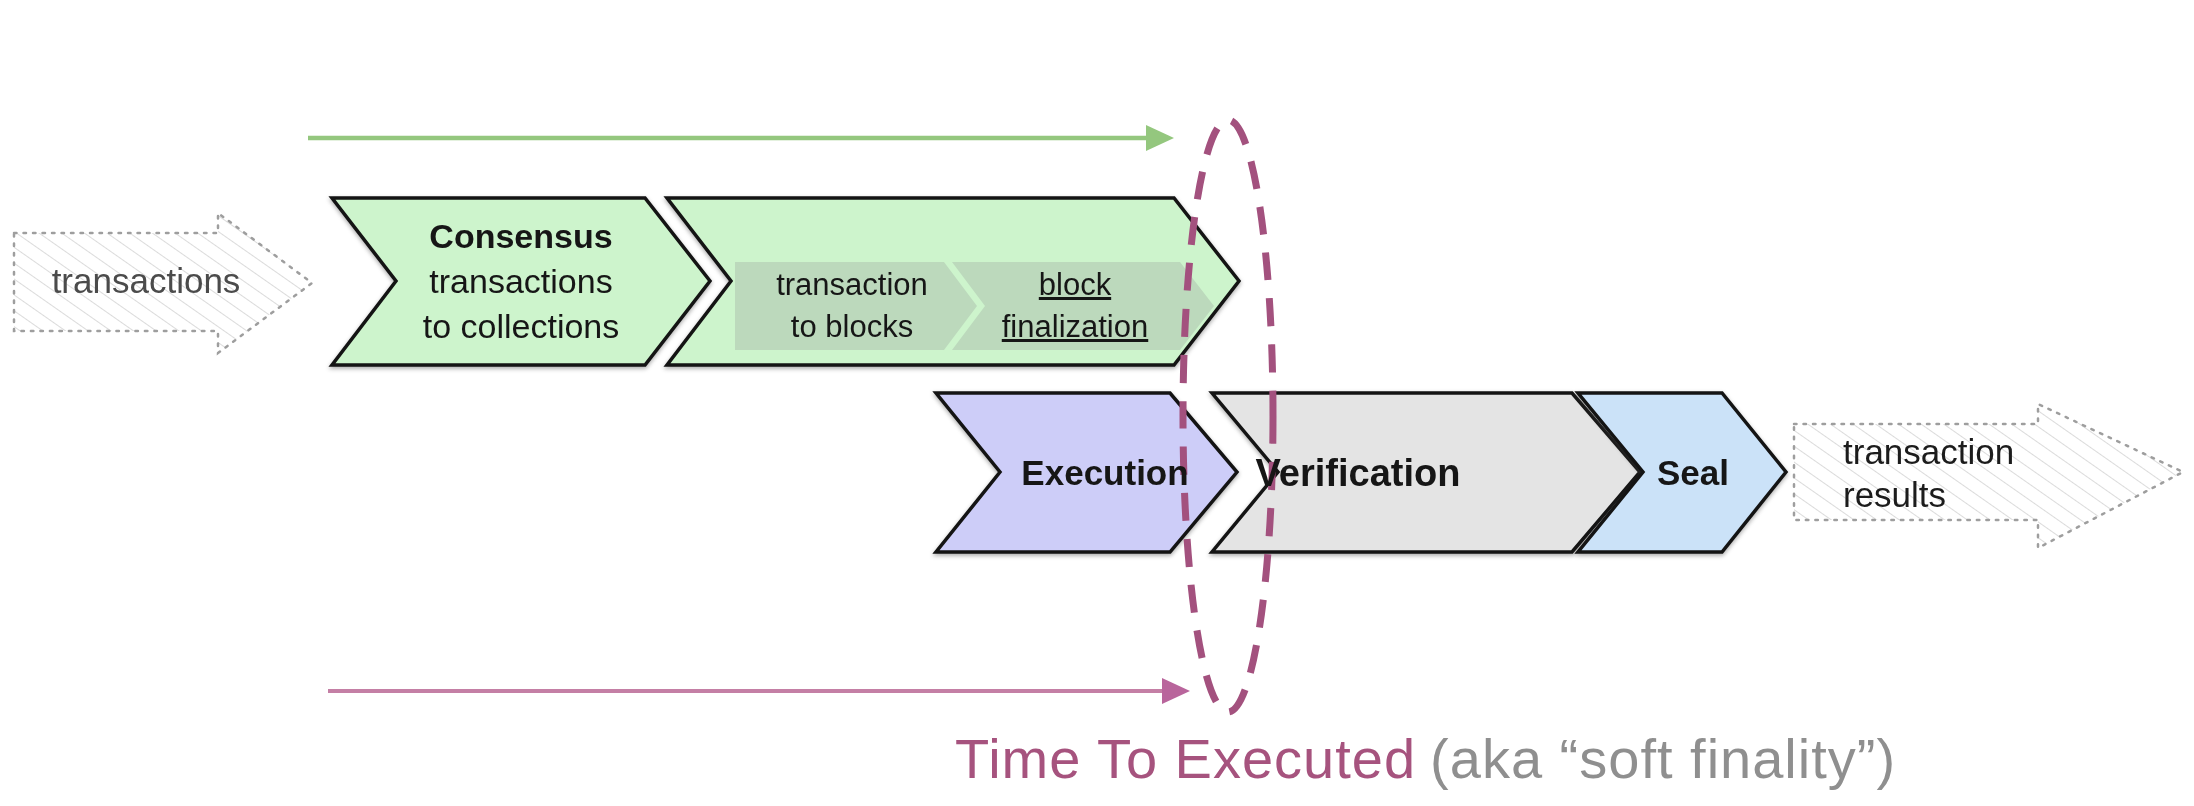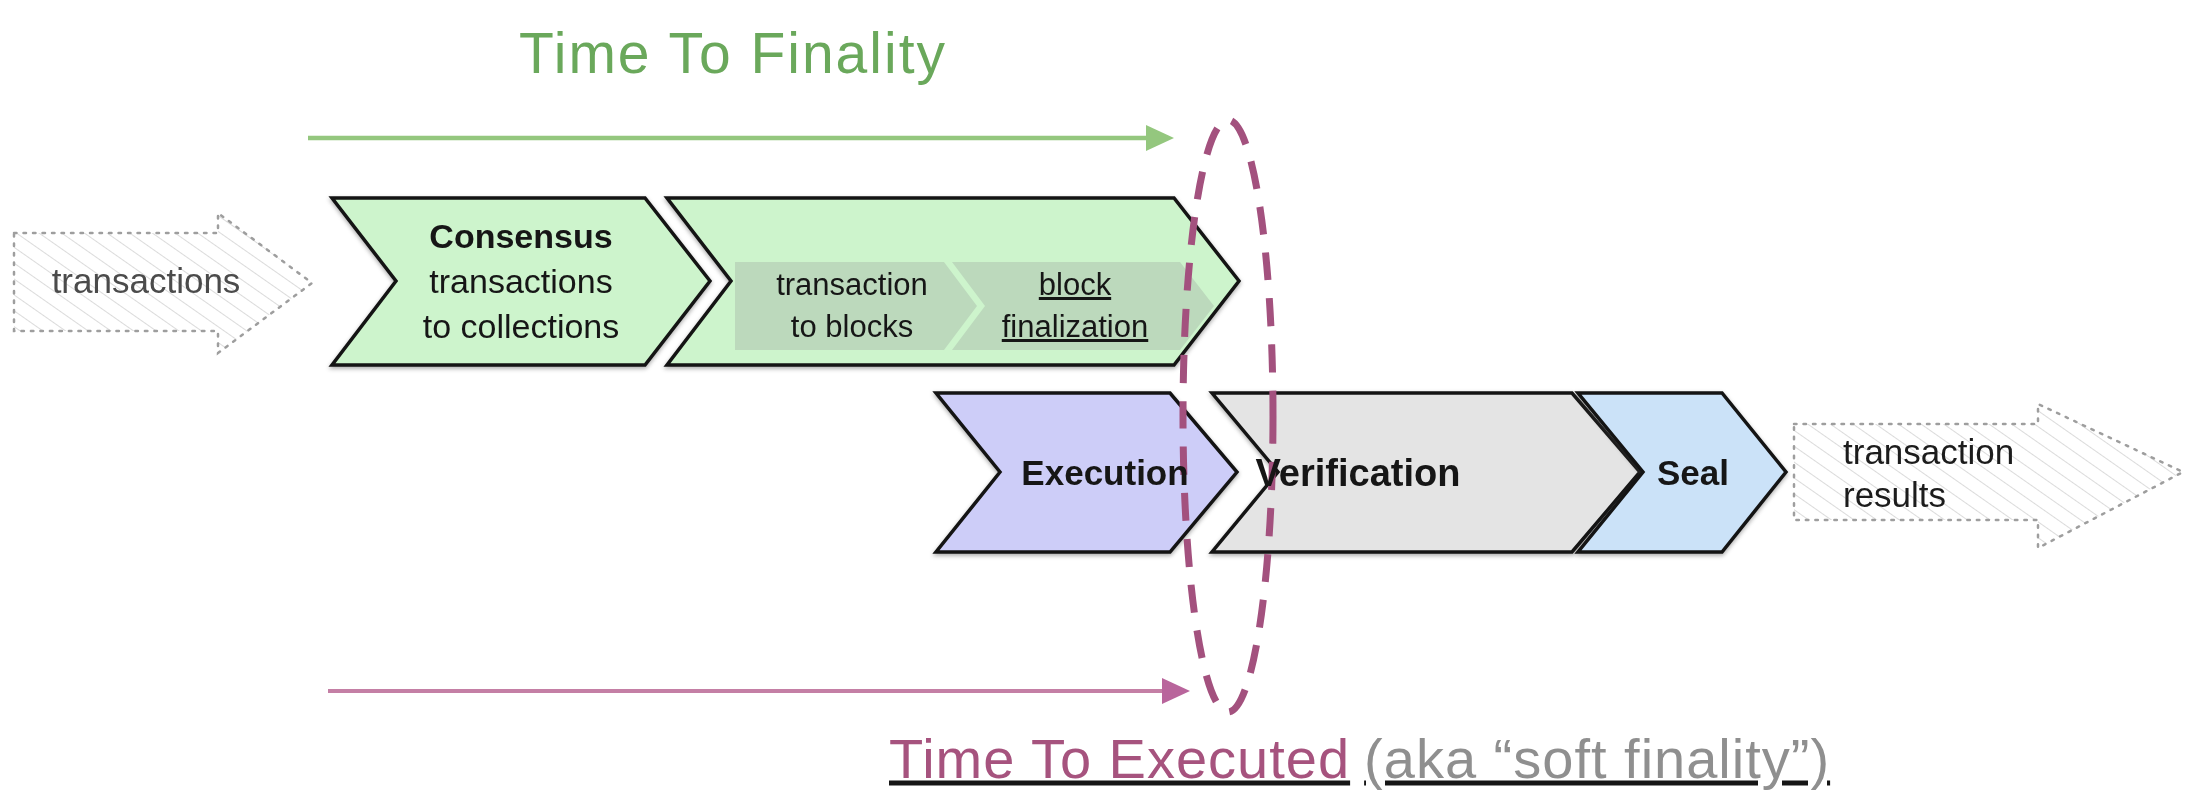--- a/index.html
+++ b/index.html
@@ -17,22 +17,22 @@
   .subchev { stroke:none; }
   .sketch { fill:url(#hatch); stroke:var(--sketch-stroke); stroke-width:2.5;
             stroke-dasharray:2.5 7; stroke-linecap:round; }
 
   .label { position:absolute; transform:translate(-50%,-50%);
            text-align:center; color:var(--stage-text); white-space:nowrap; }
   .bold { font-weight:bold; }
 
   .t-top   { left:733px; top:53px; font-size:57px; letter-spacing:2px;
              color:var(--finality-green); }
-  .t-bottom{ left:889px; top:758px; transform:translate(0,-50%);
-             text-align:right; font-size:56px; letter-spacing:1px;text-decoration:underline; }
+  .t-bottom{ left:955px; top:758px; transform:translate(0,-50%);
+             text-align:right; font-size:56px; letter-spacing:1px; }
   .t-bottom .primary   { color:var(--executed-magenta); }
   .t-bottom .secondary { color:var(--note-gray); margin-left:14px; }
 
   .lbl-transactions { left:146px; top:281px; font-size:35px; color:var(--input-label); }
   .lbl-collectors   { left:521px; top:281px; font-size:34px; line-height:45px; }
   .lbl-consensus    { left:952px; top:224px; font-size:34px; font-weight:bold; }
   .lbl-sub1 { left:852px;  top:306px; font-size:31px; line-height:42px; }
   .lbl-sub2 { left:1075px; top:306px; font-size:31px; line-height:42px;text-decoration:underline; }
   .lbl-execution    { left:1105px; top:473px; font-size:35px; font-weight:bold; }
   .lbl-verification { left:1358px; top:473px; font-size:38px; font-weight:bold; }
@@ -68,21 +68,20 @@
     <polygon class="subchev" style="fill:var(--green-sub-fill)" points="735,262 944,262 977,306 944,350 735,350"></polygon>
     <polygon class="subchev" style="fill:var(--green-sub-fill)" points="952,262 1180,262 1214,306 1180,350 952,350 985,306"></polygon>
 
     <polygon class="chev" style="fill:var(--execution-fill)" points="936,393 1170,393 1237,472 1170,552 936,552 1000,472"></polygon>
     <polygon class="chev" style="fill:var(--verification-fill)" points="1212,393 1572,393 1640,472 1572,552 1212,552 1278,472"></polygon>
     <polygon class="chev" style="fill:var(--seal-fill)" points="1578,393 1722,393 1786,472 1722,552 1578,552 1643,472"></polygon>
 
     <ellipse cx="1228" cy="416" rx="45" ry="296" style="fill:none;stroke:var(--ellipse-stroke);stroke-width:7;stroke-dasharray:28 18"></ellipse>
   </svg>
 
-  <div class="label t-top">Time To Finality</div>
 
   <div class="label lbl-transactions">transactions</div>
 
   <div class="label lbl-collectors">
     <div class="bold">Consensus</div>
     <div>transactions</div>
     <div>to collections</div>
   </div>
 
 

